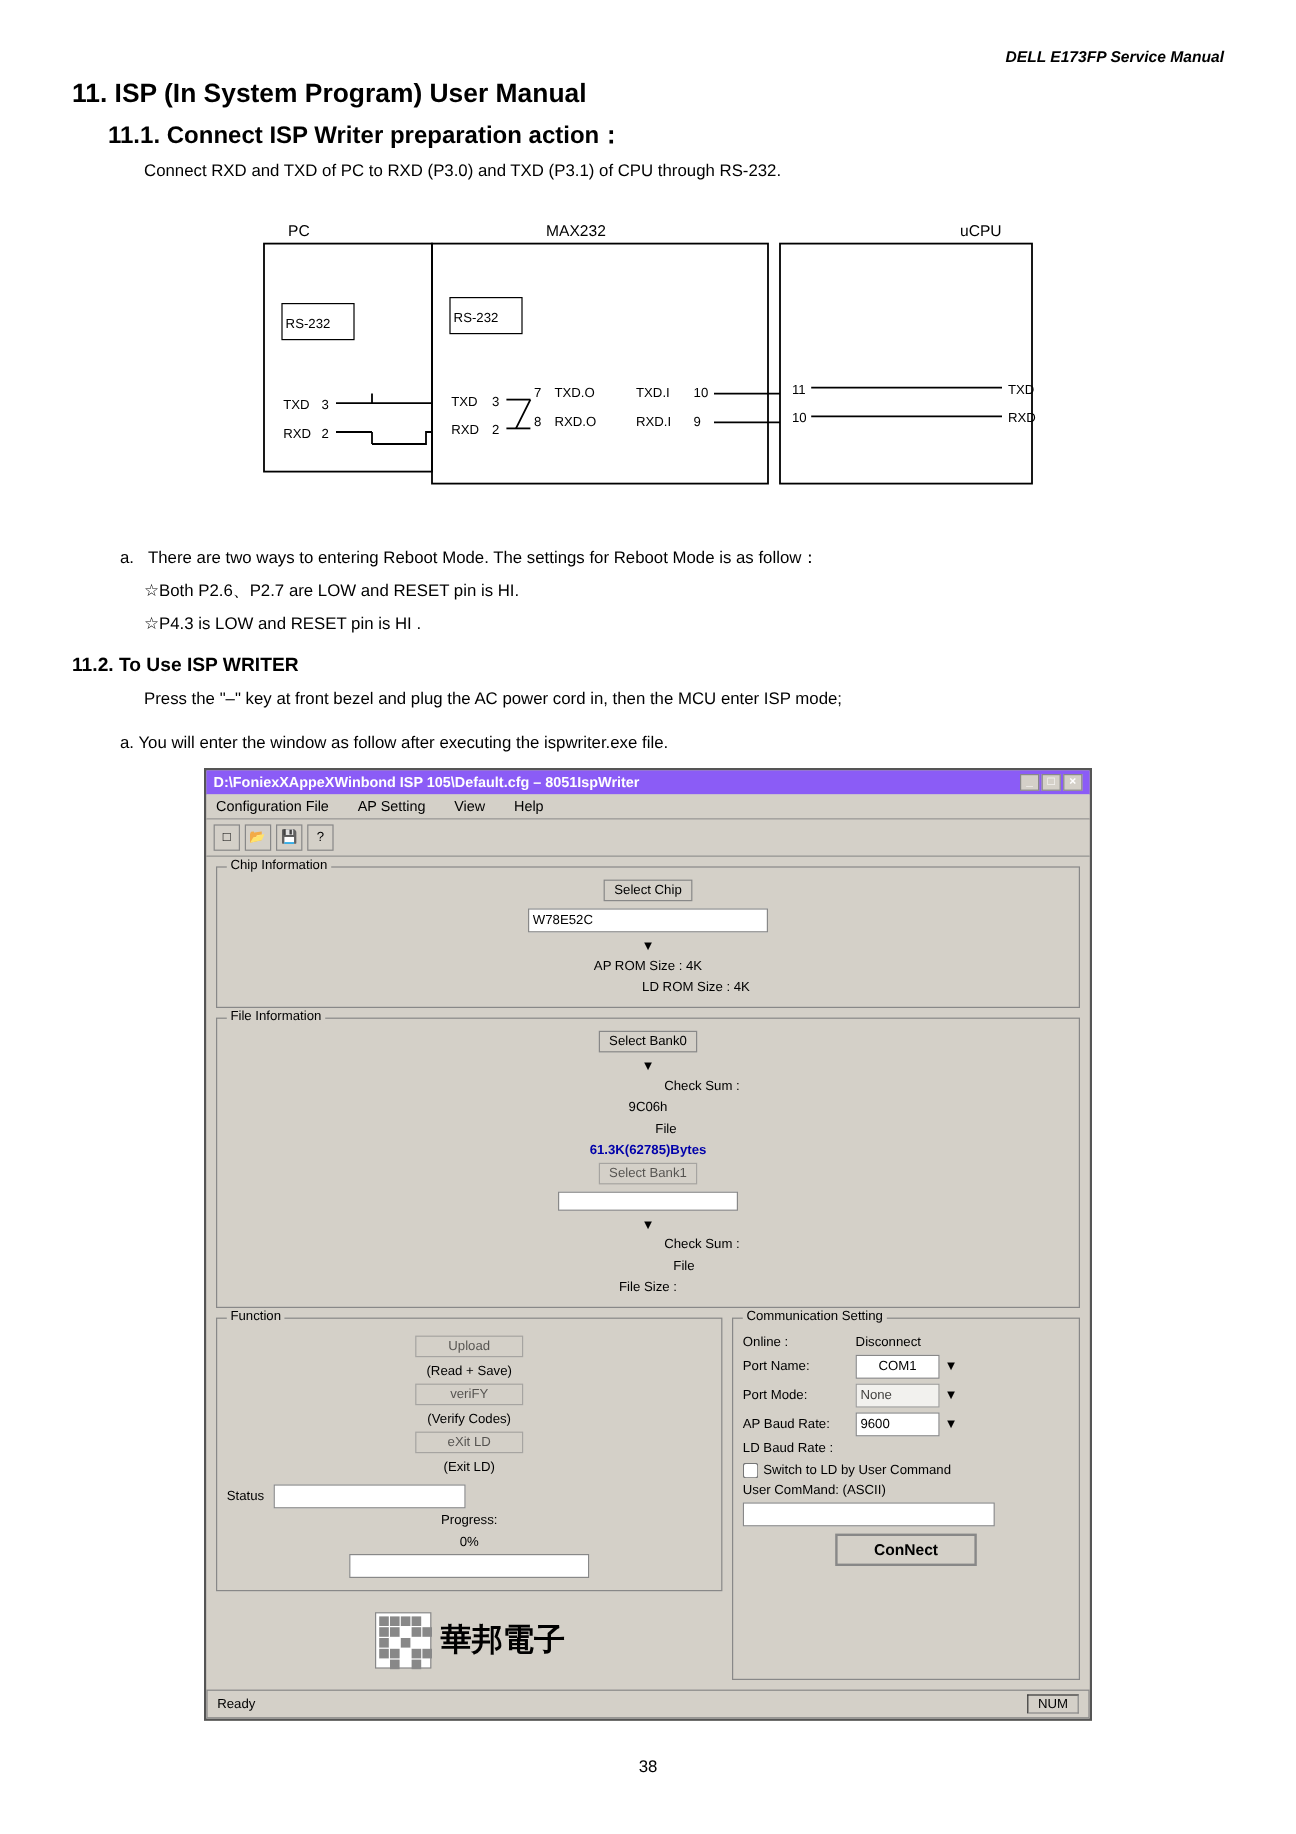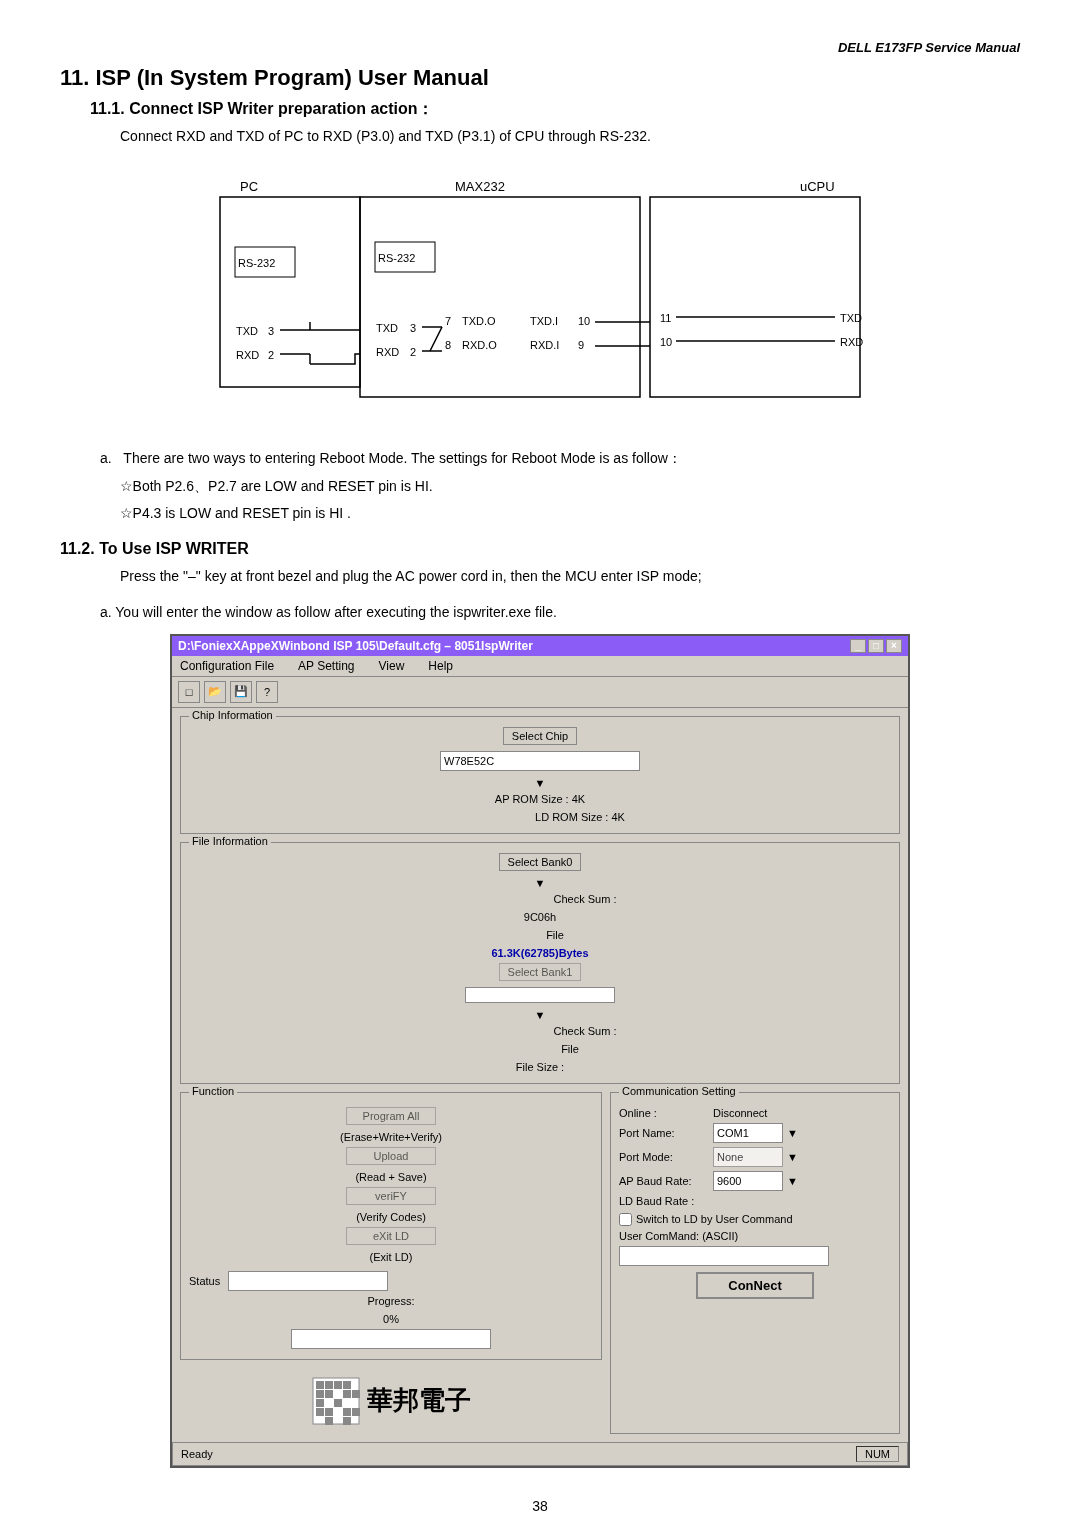--- a/index.html
+++ b/index.html
@@ -18,21 +18,21 @@
       font-weight: bold;
       font-size: 13px;
       margin-bottom: 10px;
     }
     h1.main-title {
       font-size: 22px;
       font-weight: bold;
       margin-bottom: 8px;
     }
     h2.section-title {
-      font-size: 16px;
+      font-size: 20px;
       font-weight: bold;
       margin-bottom: 6px;
       margin-left: 30px;
     }
     h2.section-title2 {
       font-size: 16px;
       font-weight: bold;
       margin-bottom: 8px;
     }
     .body-text {
@@ -413,24 +413,20 @@
         <span class="label-text">File Size :</span>
       </div>
     </div>
 
     <div class="main-content">
 
       <div class="left-panel">
         <div class="group-box">
           <span class="group-label">Function</span>
           <div style="margin-top:8px;">
-            <div class="row">
-              <button class="win-button" style="width:90px; opacity:0.6;">Program All</button>
-              <span class="label-text">(Erase+Write+Verify)</span>
-            </div>
             <div class="row">
               <button class="win-button" style="width:90px; opacity:0.6;">Upload</button>
               <span class="label-text">(Read + Save)</span>
             </div>
             <div class="row">
               <button class="win-button" style="width:90px; opacity:0.6;">veriFY</button>
               <span class="label-text">(Verify Codes)</span>
             </div>
             <div class="row">
               <button class="win-button" style="width:90px; opacity:0.6;">eXit LD</button>
@@ -477,21 +473,21 @@
       <div class="right-panel">
         <div class="group-box" style="height:100%;">
           <span class="group-label">Communication Setting</span>
           <div style="margin-top:8px;">
             <div class="comm-row">
               <span class="comm-label">Online :</span>
               <span class="label-text">Disconnect</span>
             </div>
             <div class="comm-row">
               <span class="comm-label">Port Name:</span>
-              <input class="input-field" style="width: 70px;" value="COM1">
+              <input class="input-field" style="width: 70px; text-align: center;" value="COM1">
               <span style="font-size:11px;">▼</span>
             </div>
             <div class="comm-row">
               <span class="comm-label">Port Mode:</span>
               <input class="input-field" style="width: 70px; opacity: 0.7;" value="None">
               <span style="font-size:11px;">▼</span>
             </div>
             <div class="comm-row">
               <span class="comm-label">AP Baud Rate:</span>
               <input class="input-field" style="width: 70px;" value="9600">

